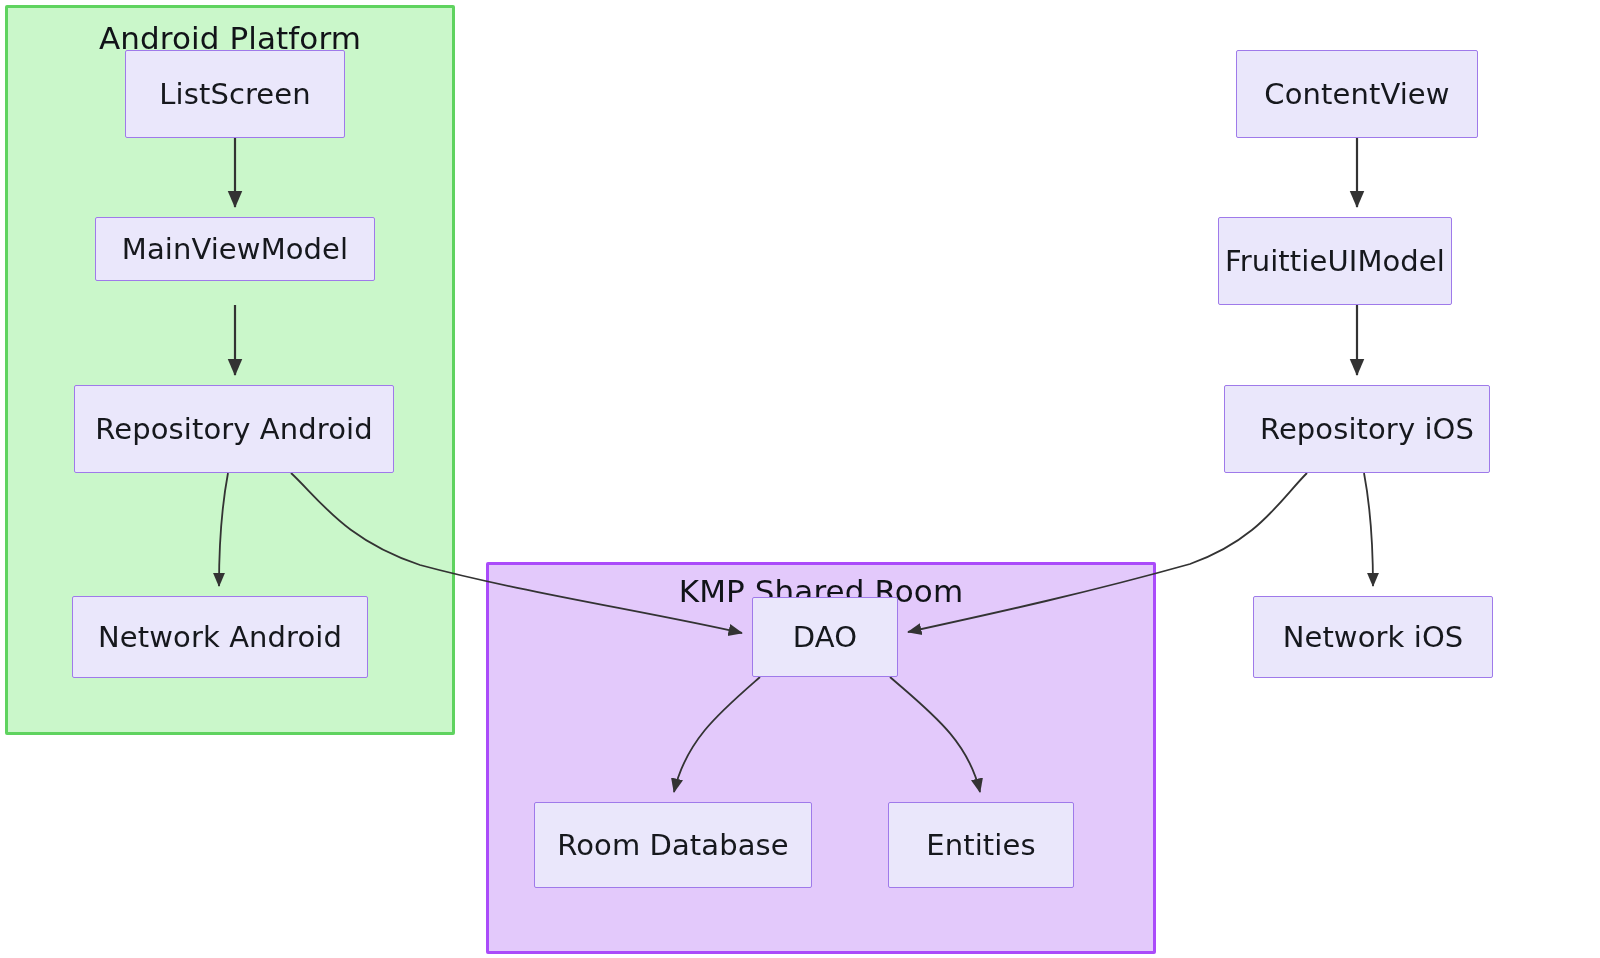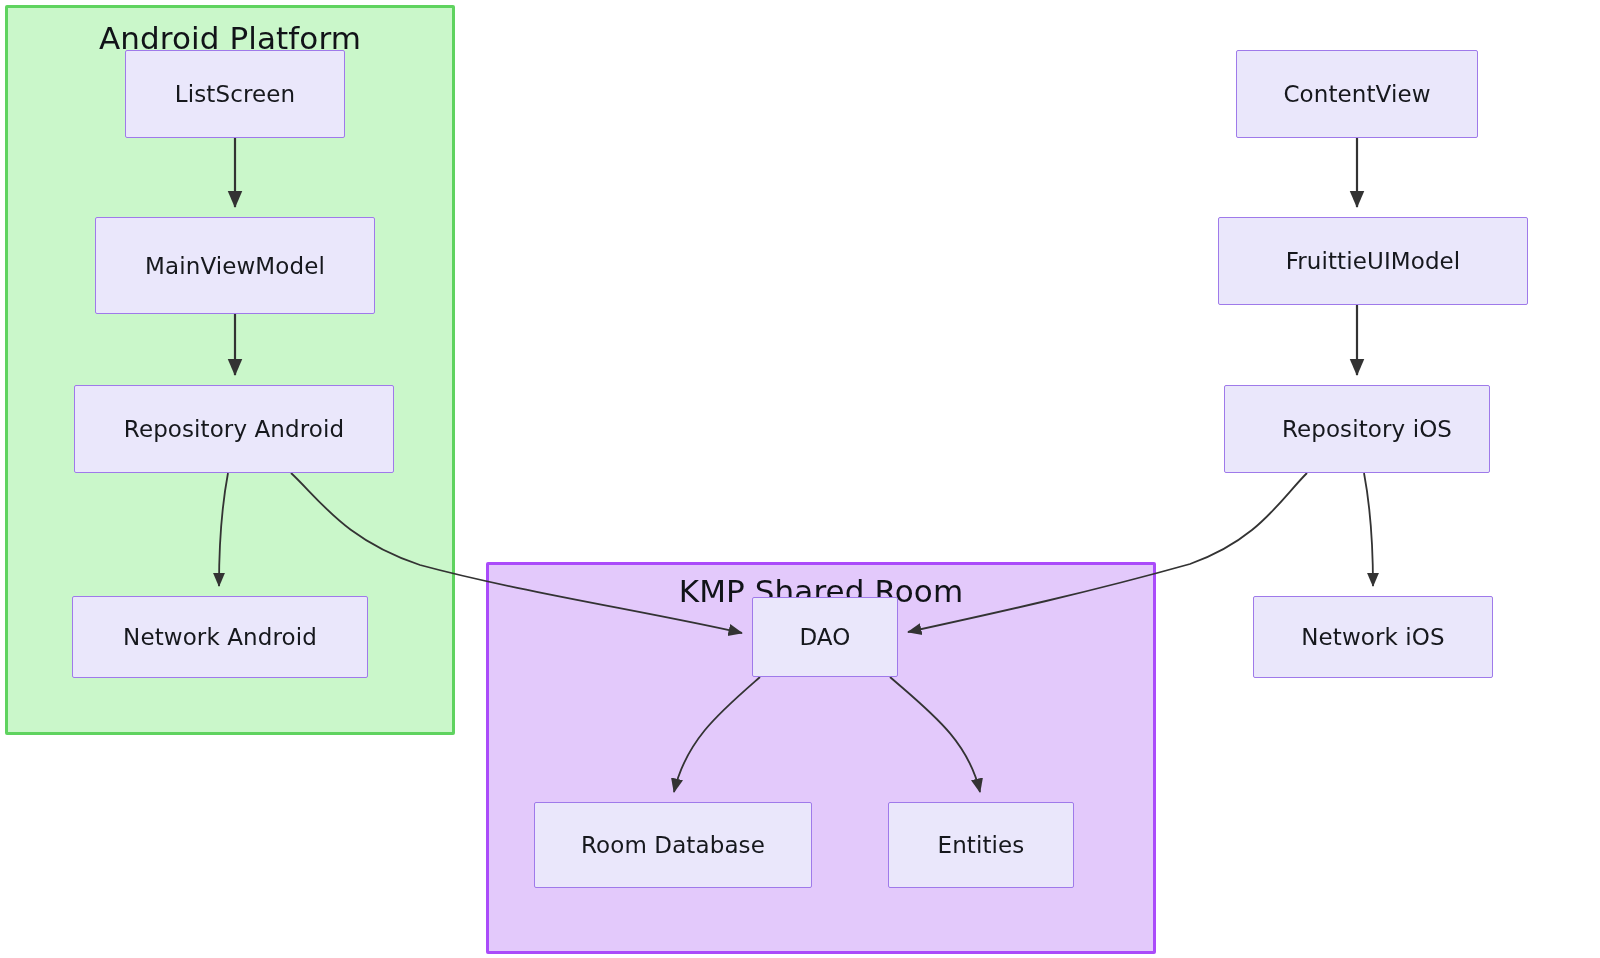--- a/index.html
+++ b/index.html
@@ -60,39 +60,39 @@
   .node {
     position: absolute;
     box-sizing: border-box;
     background: #eae7fb;
     border: 1.5px solid #9f7aea;
     border-radius: 2px;
     display: flex;
     align-items: center;
     justify-content: center;
     color: #16181d;
-    font-size: 23px;
+    font-size: 29px;
     letter-spacing: 0.1px;
     white-space: nowrap;
   }
 
   
   .n-listscreen       { left: 125px;  top: 50px;  width: 220px; height: 88px; }
-  .n-mainviewmodel    { left: 95px;   top: 217px; width: 280px; height: 97px; }
+  .n-mainviewmodel    { left: 95px;   top: 217px; width: 280px; height: 64px; }
   .n-repoandroid      { left: 74px;   top: 385px; width: 320px; height: 88px; }
   .n-networkandroid   { left: 72px;   top: 596px; width: 296px; height: 82px; }
 
   
   .n-dao              { left: 752px;  top: 597px; width: 146px; height: 80px; }
   .n-roomdb           { left: 534px;  top: 802px; width: 278px; height: 86px; }
   .n-entities         { left: 888px;  top: 802px; width: 186px; height: 86px; }
 
   
   .n-contentview      { left: 1236px; top: 50px;  width: 242px; height: 88px; }
-  .n-fruittieuimodel  { left: 1218px; top: 217px; width: 310px; height: 88px; }
+  .n-fruittieuimodel  { left: 1218px; top: 217px; width: 234px; height: 88px; }
   .n-repoios          { left: 1224px; top: 385px; width: 266px; height: 88px; padding-left: 20px; }
   .n-networkios       { left: 1253px; top: 596px; width: 240px; height: 82px; }
 
   #edge-layer {
     position: absolute;
     left: 0; top: 0;
     width: 1600px;
     height: 958px;
     pointer-events: none;
   }

